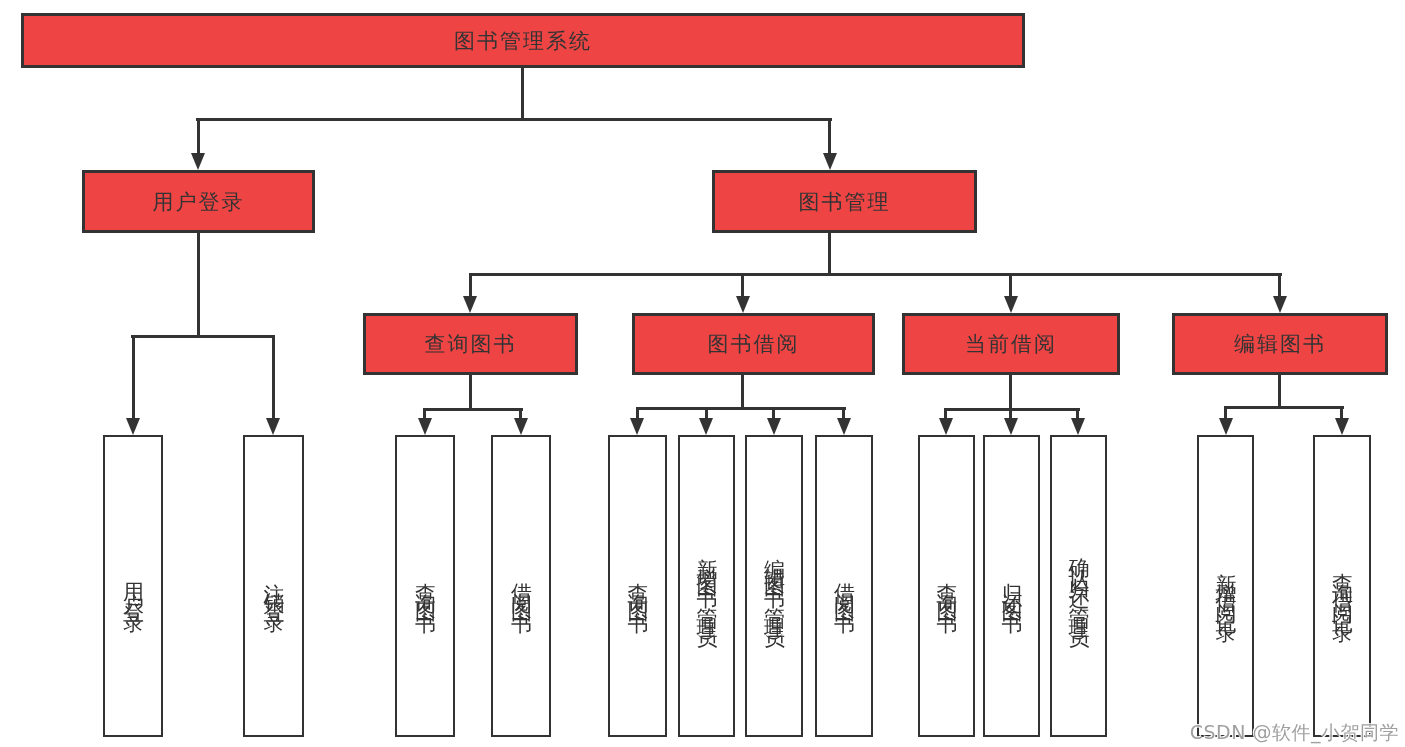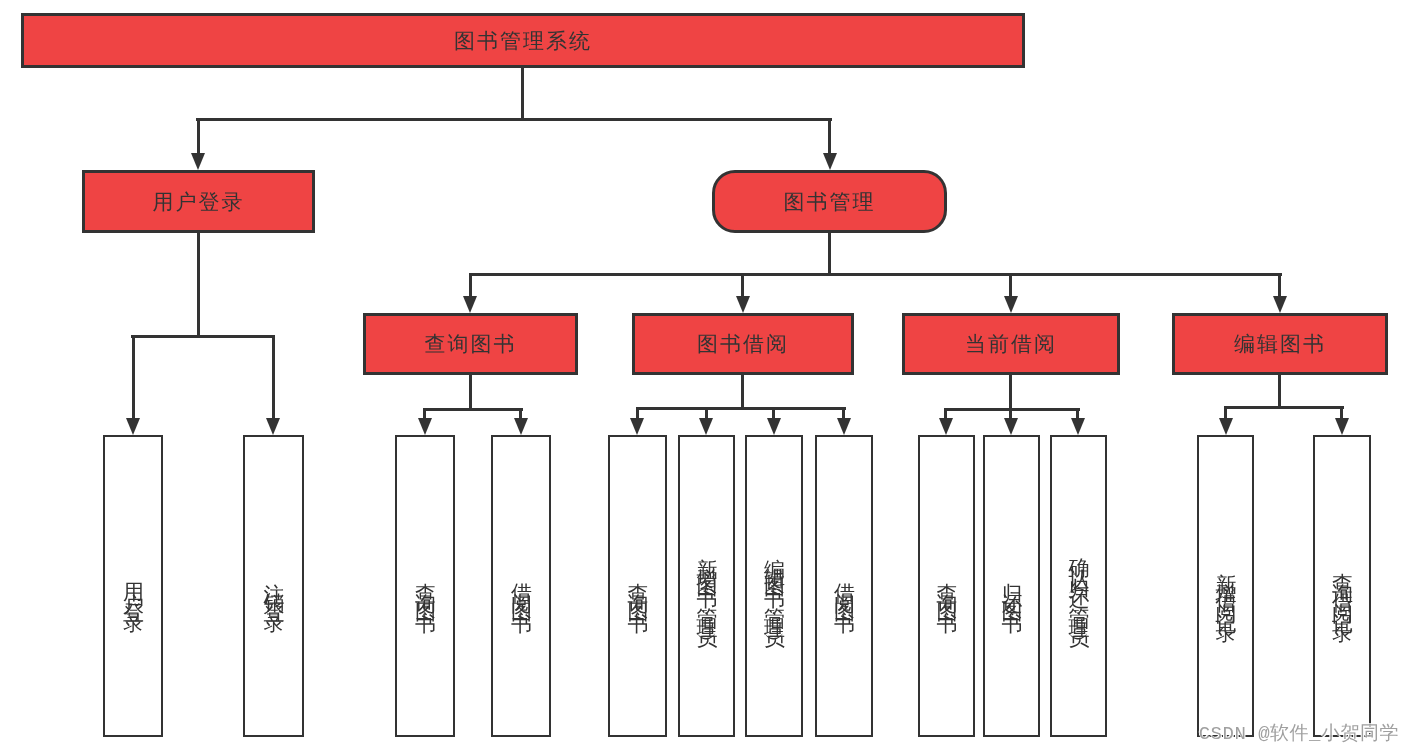--- a/index.html
+++ b/index.html
@@ -44,21 +44,20 @@
     border-top:17px solid #333333;
   }
   .watermark{
     position:absolute;
     right:6px;bottom:1px;
     font-size:19px;
     color:#a0a0a0;
     letter-spacing:0.5px;
     z-index:5;
     text-shadow:-1px -1px 0 #ffffff,1px 1px 0 #ffffff;
-    font-family:Liberation Mono, monospace;
   }
 </style>
 </head>
 <body>
 
 <div id="canvas">
 
   <div class="box" style="left:21px;top:13px;width:1004px;height:55px;">
     <span>图书管理系统</span>
   </div>
@@ -66,21 +65,21 @@
   <div class="vline" style="left:521px;top:68px;height:50px;"></div>
   <div class="hline" style="left:196px;top:118px;width:636px;"></div>
   <div class="vline" style="left:197px;top:118px;height:35px;"></div>
   <div class="arrow" style="left:191px;top:153px;"></div>
   <div class="vline" style="left:828px;top:118px;height:35px;"></div>
   <div class="arrow" style="left:823px;top:153px;"></div>
 
   <div class="box" style="left:82px;top:170px;width:233px;height:63px;">
     <span>用户登录</span>
   </div>
-  <div class="box" style="left:712px;top:170px;width:235px;height:63px;border-radius:23px;">
+  <div class="box" style="left:712px;top:170px;width:265px;height:63px;">
     <span>图书管理</span>
   </div>
 
   <div class="vline" style="left:197px;top:233px;height:102px;"></div>
   <div class="hline" style="left:131px;top:335px;width:144px;"></div>
   <div class="vline" style="left:132px;top:335px;height:83px;"></div>
   <div class="arrow" style="left:126px;top:418px;"></div>
   <div class="vline" style="left:272px;top:335px;height:83px;"></div>
   <div class="arrow" style="left:266px;top:418px;"></div>
 
@@ -91,21 +90,21 @@
   <div class="vline" style="left:741px;top:273px;height:23px;"></div>
   <div class="arrow" style="left:736px;top:296px;"></div>
   <div class="vline" style="left:1009px;top:273px;height:23px;"></div>
   <div class="arrow" style="left:1004px;top:296px;"></div>
   <div class="vline" style="left:1278px;top:273px;height:23px;"></div>
   <div class="arrow" style="left:1273px;top:296px;"></div>
 
   <div class="box" style="left:363px;top:313px;width:215px;height:62px;">
     <span>查询图书</span>
   </div>
-  <div class="box" style="left:632px;top:313px;width:222px;height:62px;">
+  <div class="box" style="left:632px;top:313px;width:243px;height:62px;">
     <span>图书借阅</span>
   </div>
   <div class="box" style="left:902px;top:313px;width:218px;height:62px;">
     <span>当前借阅</span>
   </div>
   <div class="box" style="left:1172px;top:313px;width:216px;height:62px;">
     <span>编辑图书</span>
   </div>
 
   <div class="vline" style="left:469px;top:375px;height:33px;"></div>

